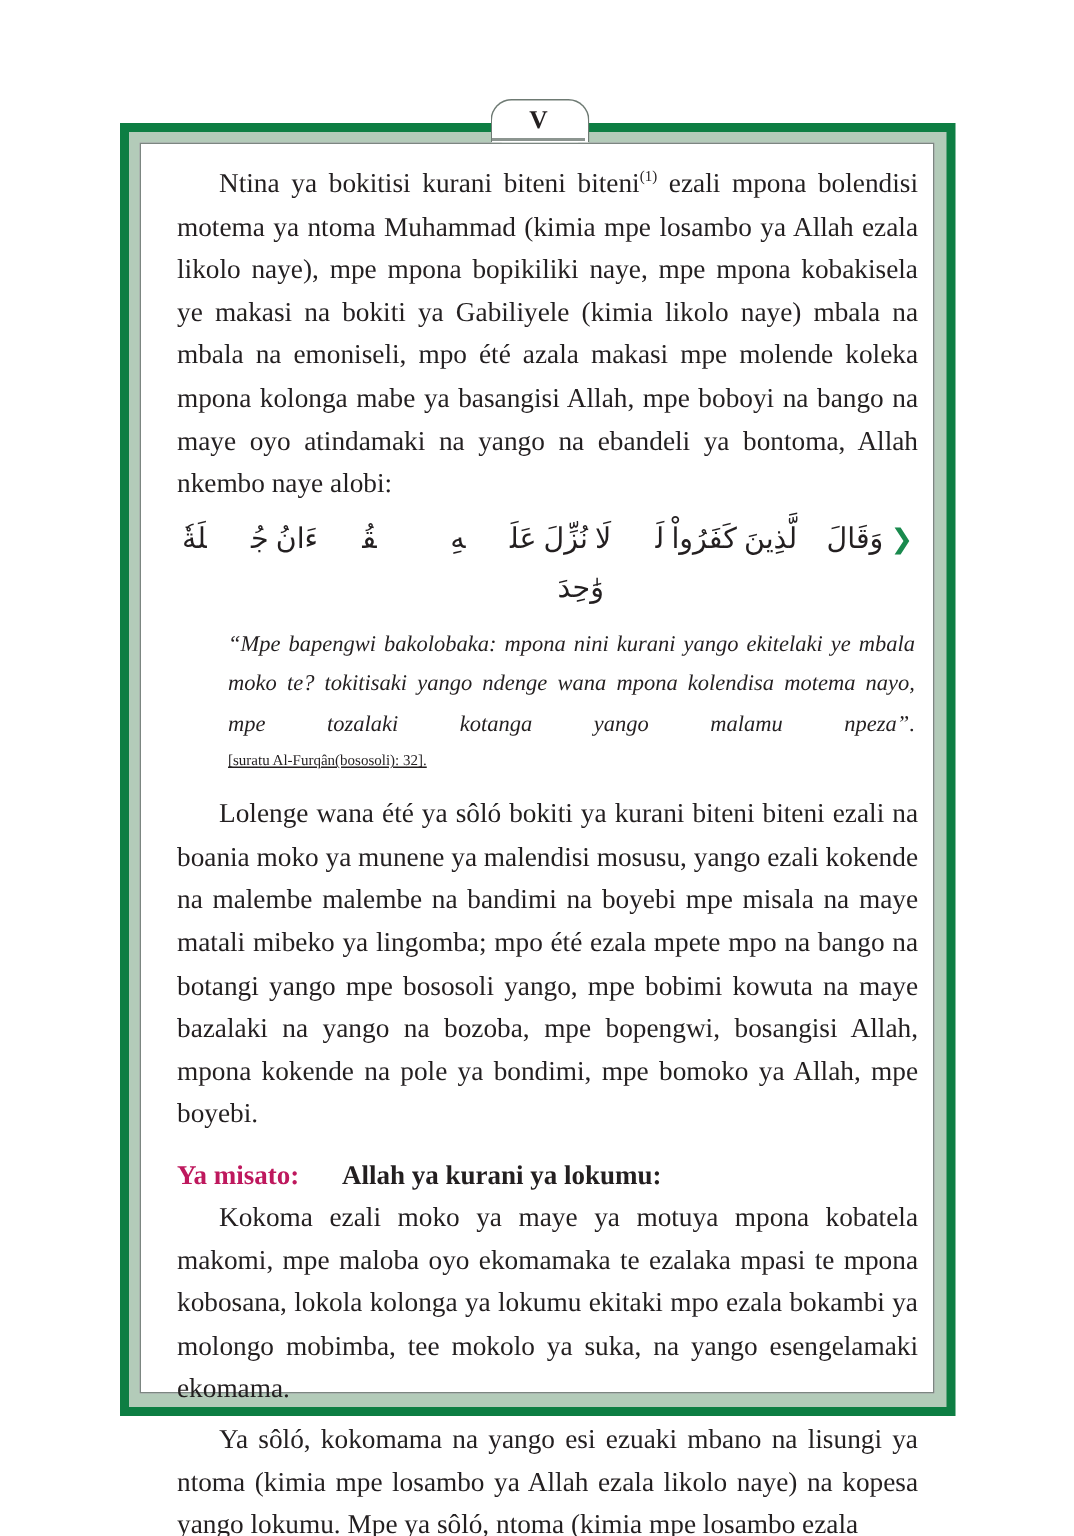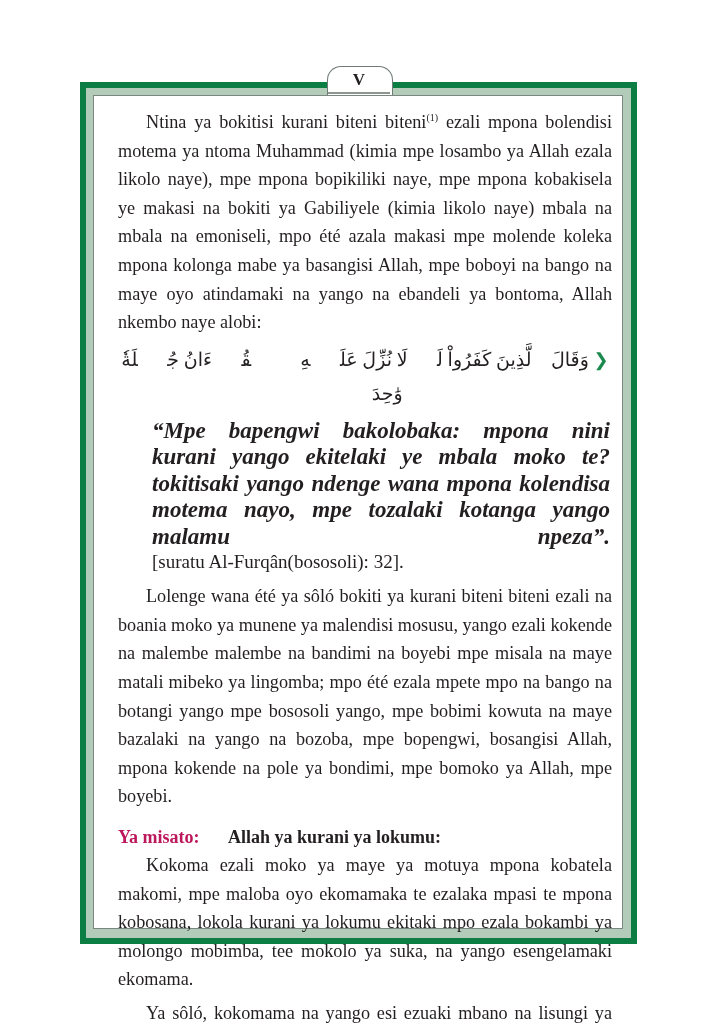--- a/index.html
+++ b/index.html
@@ -26,23 +26,23 @@
 
   p.body { margin:0; font-size:18.2px; line-height:28.6px; text-align:justify;
            text-indent:28px; }
   .sup { font-size:10px; vertical-align:super; line-height:0; }
 
   .arabic { direction:rtl; text-align:center; font-family:Liberation Serif, serif;
             font-size:19px; line-height:33px; margin:6px 0 0 0; color:#231f20; }
   .orn { color:#1a8a4e; font-size:18px; }
   .aref { font-size:11px; }
 
-  .quote { margin:8px 0 0 34px; width:458px; font-style:italic; font-weight:bold;
-           font-size:23px; line-height:26.5px; text-align:justify; text-align-last:justify; }
-  .qref { margin:2px 0 0 34px; font-size:19px; line-height:20px; }
+  .quote { margin:8px 0 0 34px; width:458px; font-style:italic; font-weight:normal;
+           font-size:15px; line-height:26.5px; text-align:justify; text-align-last:justify; }
+  .qref { margin:2px 0 0 34px; font-size:10px; line-height:20px;text-decoration:underline; }
 
   .section { margin-top:12px; font-weight:bold; font-size:18px; line-height:28px; }
   .section .lbl { color:#be185d; display:inline-block; width:110px; }
 </style>
 </head>
 <body>
 
 <div class="page-tab"></div>
 <div class="page-num">V</div>
 <div class="page-tab-line"></div>
@@ -64,16 +64,16 @@
 
   <div class="quote">“Mpe bapengwi bakolobaka: mpona nini kurani yango ekitelaki ye mbala moko te? tokitisaki yango ndenge wana mpona kolendisa motema nayo, mpe tozalaki kotanga yango malamu npeza”.</div>
   <div class="qref">[suratu Al-Furqân(bososoli): 32].</div>
 
   <p class="body" style="margin-top:10px;">Lolenge wana été ya sôló bokiti ya kurani biteni biteni ezali na boania moko ya munene ya malendisi mosusu, yango ezali kokende na malembe malembe na bandimi  na boyebi mpe misala na maye matali mibeko ya lingomba; mpo été ezala mpete mpo na bango na botangi yango mpe bososoli yango, mpe bobimi kowuta na maye bazalaki na yango na bozoba, mpe bopengwi, bosangisi Allah, mpona kokende na pole ya bondimi, mpe bomoko ya Allah, mpe boyebi.</p>
 
   <div class="section">
     <span class="lbl">Ya misato:</span><span>Allah ya kurani ya lokumu:</span>
   </div>
 
-  <p class="body">Kokoma ezali moko ya maye ya motuya mpona kobatela makomi, mpe maloba oyo ekomamaka te ezalaka mpasi te mpona kobosana, lokola kurani ya lokumu ekitaki mpo ezala bokambi ya molongo mobimba, tee mokolo ya suka, na yango esengelamaki ekomama.</p>
+  <p class="body">Kokoma ezali moko ya maye ya motuya mpona kobatela makomi, mpe maloba oyo ekomamaka te ezalaka mpasi te mpona kobosana, lokola kolonga ya lokumu ekitaki mpo ezala bokambi ya molongo mobimba, tee mokolo ya suka, na yango esengelamaki ekomama.</p>
   <p class="body" style="margin-top:5px;">Ya sôló, kokomama na yango esi ezuaki mbano na lisungi ya ntoma (kimia mpe losambo ya Allah ezala likolo naye) na kopesa yango lokumu. Mpe ya sôló, ntoma (kimia mpe losambo ezala</p>
 
 </div>
 
 </body></html>

